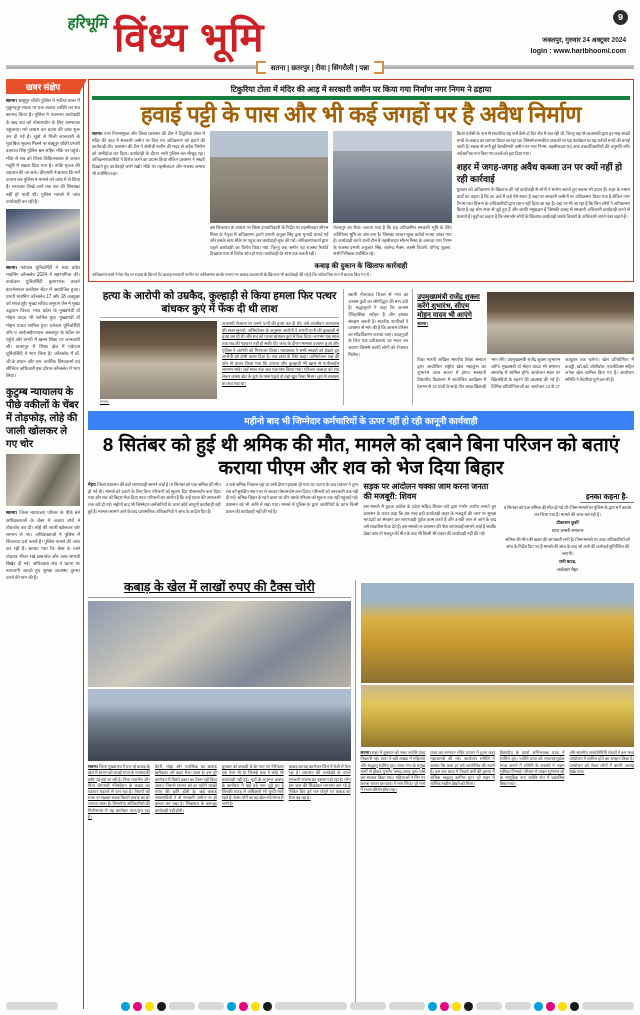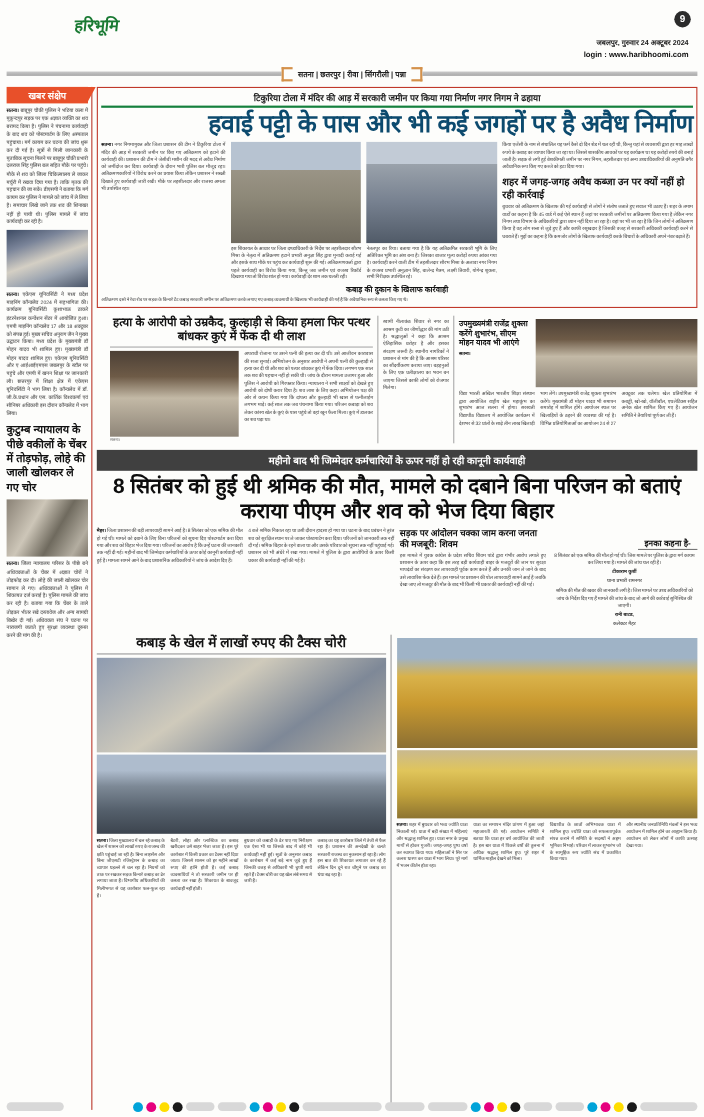--- a/index.html
+++ b/index.html
@@ -171,39 +171,39 @@
     background: linear-gradient(160deg,#3c4a63 0%,#7a8499 25%,#d4cfc4 50%,#9aa3b0 72%,#4a5568 100%);
   }
   .rail-photo.crime {
     background: linear-gradient(120deg,#8a8276 0%,#cdc6b8 35%,#6f6a5e 60%,#b3ada0 85%,#7d766a 100%);
   }
   .kicker-plain {
     text-align: center;
     font-size: 8px;
     font-weight: 700;
     color: #1b1b1b;
-    border-bottom: 2px solid #15803d;
+    border-bottom: 4px solid #15803d;
     padding-bottom: 2px;
   }
   .lead-head {
-    text-align: right;
+    text-align: center;
     font-size: 22.5px;
     line-height: 26px;
     font-weight: 800;
-    color: #0c4a6e;
+    color: #a16207;
     letter-spacing: -0.3px;
     margin: 2px 0 3px 0;
   }
   .box-red {
     border: 1px solid #c0392b;
     padding: 3px;
   }
 
   .cols3 { display: flex; gap: 5px; }
-  .cols2 { display: flex; gap: 5px; }
+  .cols2 { display: flex; gap: 5px; text-decoration: underline; }
   .col { flex: 1; }
 
   .btext {
     font-size: 4.4px;
     line-height: 6.6px;
     color: #3d3d3d;
     text-align: justify;
     word-spacing: -0.4px;
   }
   .btext.dense { font-size: 4.2px; line-height: 6.2px; }
@@ -270,21 +270,21 @@
     color: #111;
     text-align: center;
     border-bottom: 1px solid #aaa;
     padding-bottom: 2px;
   }
   .t2-head.sm { font-size: 8px; line-height: 10.5px; }
   .vdiv { width: 1px; background: #aaa; }
 
   
   .mid-banner {
-    background: #404040;
+    background: #3b82f6;
     color: #fff;
     text-align: center;
     font-size: 9px;
     font-weight: 800;
     padding: 3px 17px;
     margin-top: 3px;
   }
   .mid-head {
     text-align: center;
     font-size: 19px;
@@ -346,20 +346,21 @@
   }
   .spacer-flex { flex: 1; }
 </style>
 </head>
 <body>
 
 <div class="page">
 
   <div class="masthead">
     <div class="logo-hb">हरिभूमि</div>
+    <div class="logo-main">विंध्य भूमि</div>
     <div class="page-num-circle">9</div>
     <div class="dateline">जबलपुर, गुरुवार 24 अक्टूबर 2024</div>
     <div class="loginline">login : www.haribhoomi.com</div>
     <div class="edbar">
       <div class="rule"></div>
       <div class="brkt left"></div>
       <div class="editions">सतना | छतरपुर | रीवा | सिंगरौली | पन्ना</div>
       <div class="brkt"></div>
       <div class="rule"></div>
     </div>

